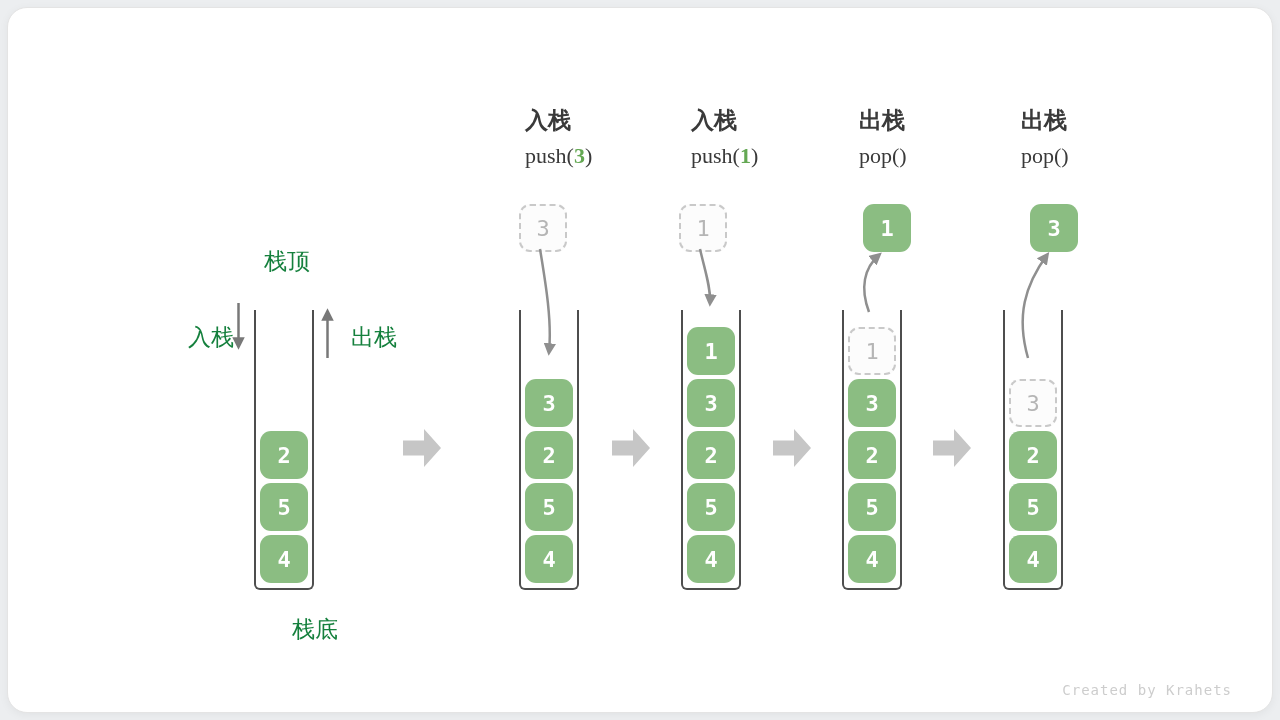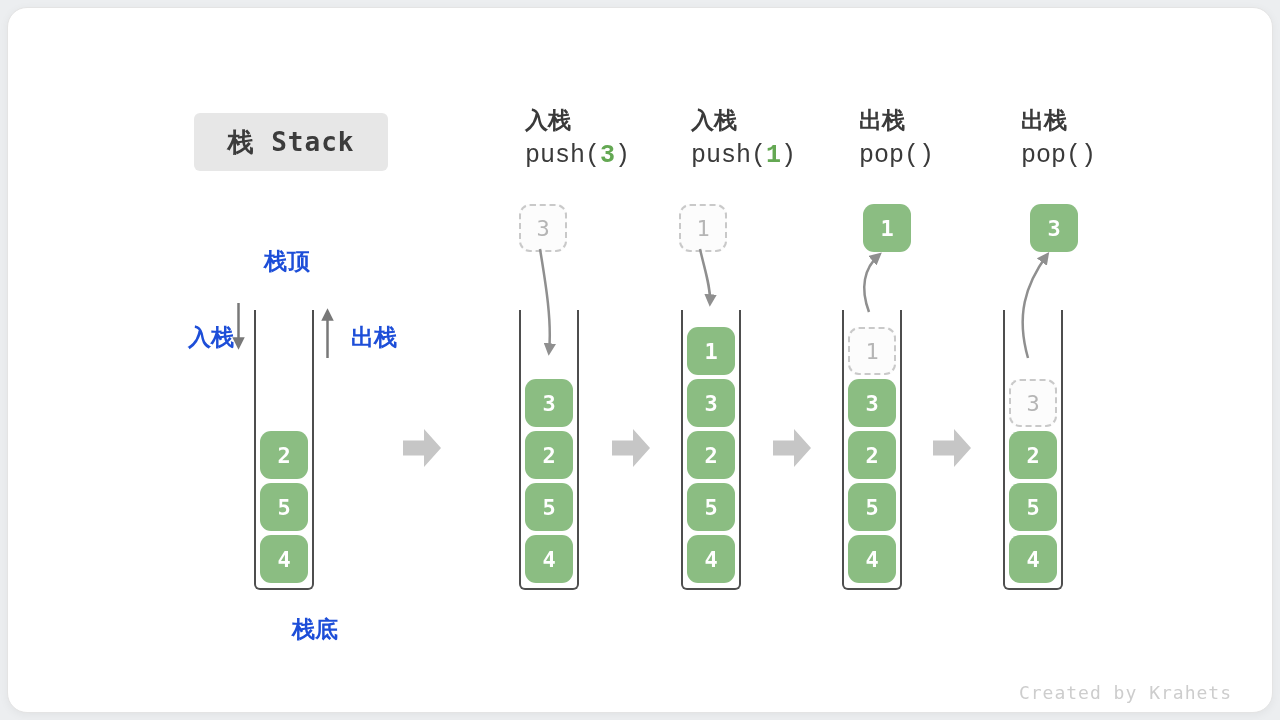--- a/index.html
+++ b/index.html
@@ -31,29 +31,29 @@
     color: #3c3c3c;
     letter-spacing: 1px;
   }
   .op-header {
     position: absolute;
     top: 96px;
     color: #3a3a3a;
   }
   .op-cn { font-size: 23px; font-weight: 700; line-height: 32px; }
   .op-code {
-    font-family: Liberation Mono, monospace;
-    font-size: 25px; font-weight: 500; line-height: 30px;
+    font-family: Liberation Serif, serif;
+    font-size: 22px; font-weight: 500; line-height: 30px;
     margin-top: 5px;
     color: #3a3a3a;
   }
   .op-code .arg { color: #64a853; font-weight: 700; }
   .side-label {
     position: absolute;
-    font-size: 23px; font-weight: 700; color: #1d4ed8;
+    font-size: 23px; font-weight: 400; color: #15803d;
   }
   .stack-frame {
     position: absolute;
     top: 302px;
     width: 60px; height: 280px;
     border-left: 2px solid #4e4e4e;
     border-right: 2px solid #4e4e4e;
     border-bottom: 2px solid #4e4e4e;
     border-bottom-left-radius: 6px;
     border-bottom-right-radius: 6px;
@@ -93,39 +93,36 @@
   }
   .float-cell.solid {
     background: #8bbd82;
     color: #ffffff;
     font-weight: 700;
   }
   .watermark {
     position: absolute;
     right: 40px; top: 674px;
     font-family: "DejaVu Sans Mono", "Liberation Mono", monospace;
-    font-size: 18px;
+    font-size: 14px;
     color: #cdcdcd;
     letter-spacing: 1px;
   }
   svg.overlay {
     position: absolute;
     left: 0; top: 0;
     width: 1280px; height: 720px;
     pointer-events: none;
   }
 </style>
 </head>
 <body>
 
 <div class="card">
 
-  <div class="title-box">
-    <span>栈 Stack</span>
-  </div>
 
   <div class="op-header" style="left:517px">
     <div class="op-cn">入栈</div>
     <div class="op-code"><span>push(</span><span class="arg">3</span><span>)</span></div>
   </div>
   <div class="op-header" style="left:683px">
     <div class="op-cn">入栈</div>
     <div class="op-code"><span>push(</span><span class="arg">1</span><span>)</span></div>
   </div>
   <div class="op-header" style="left:851px">

